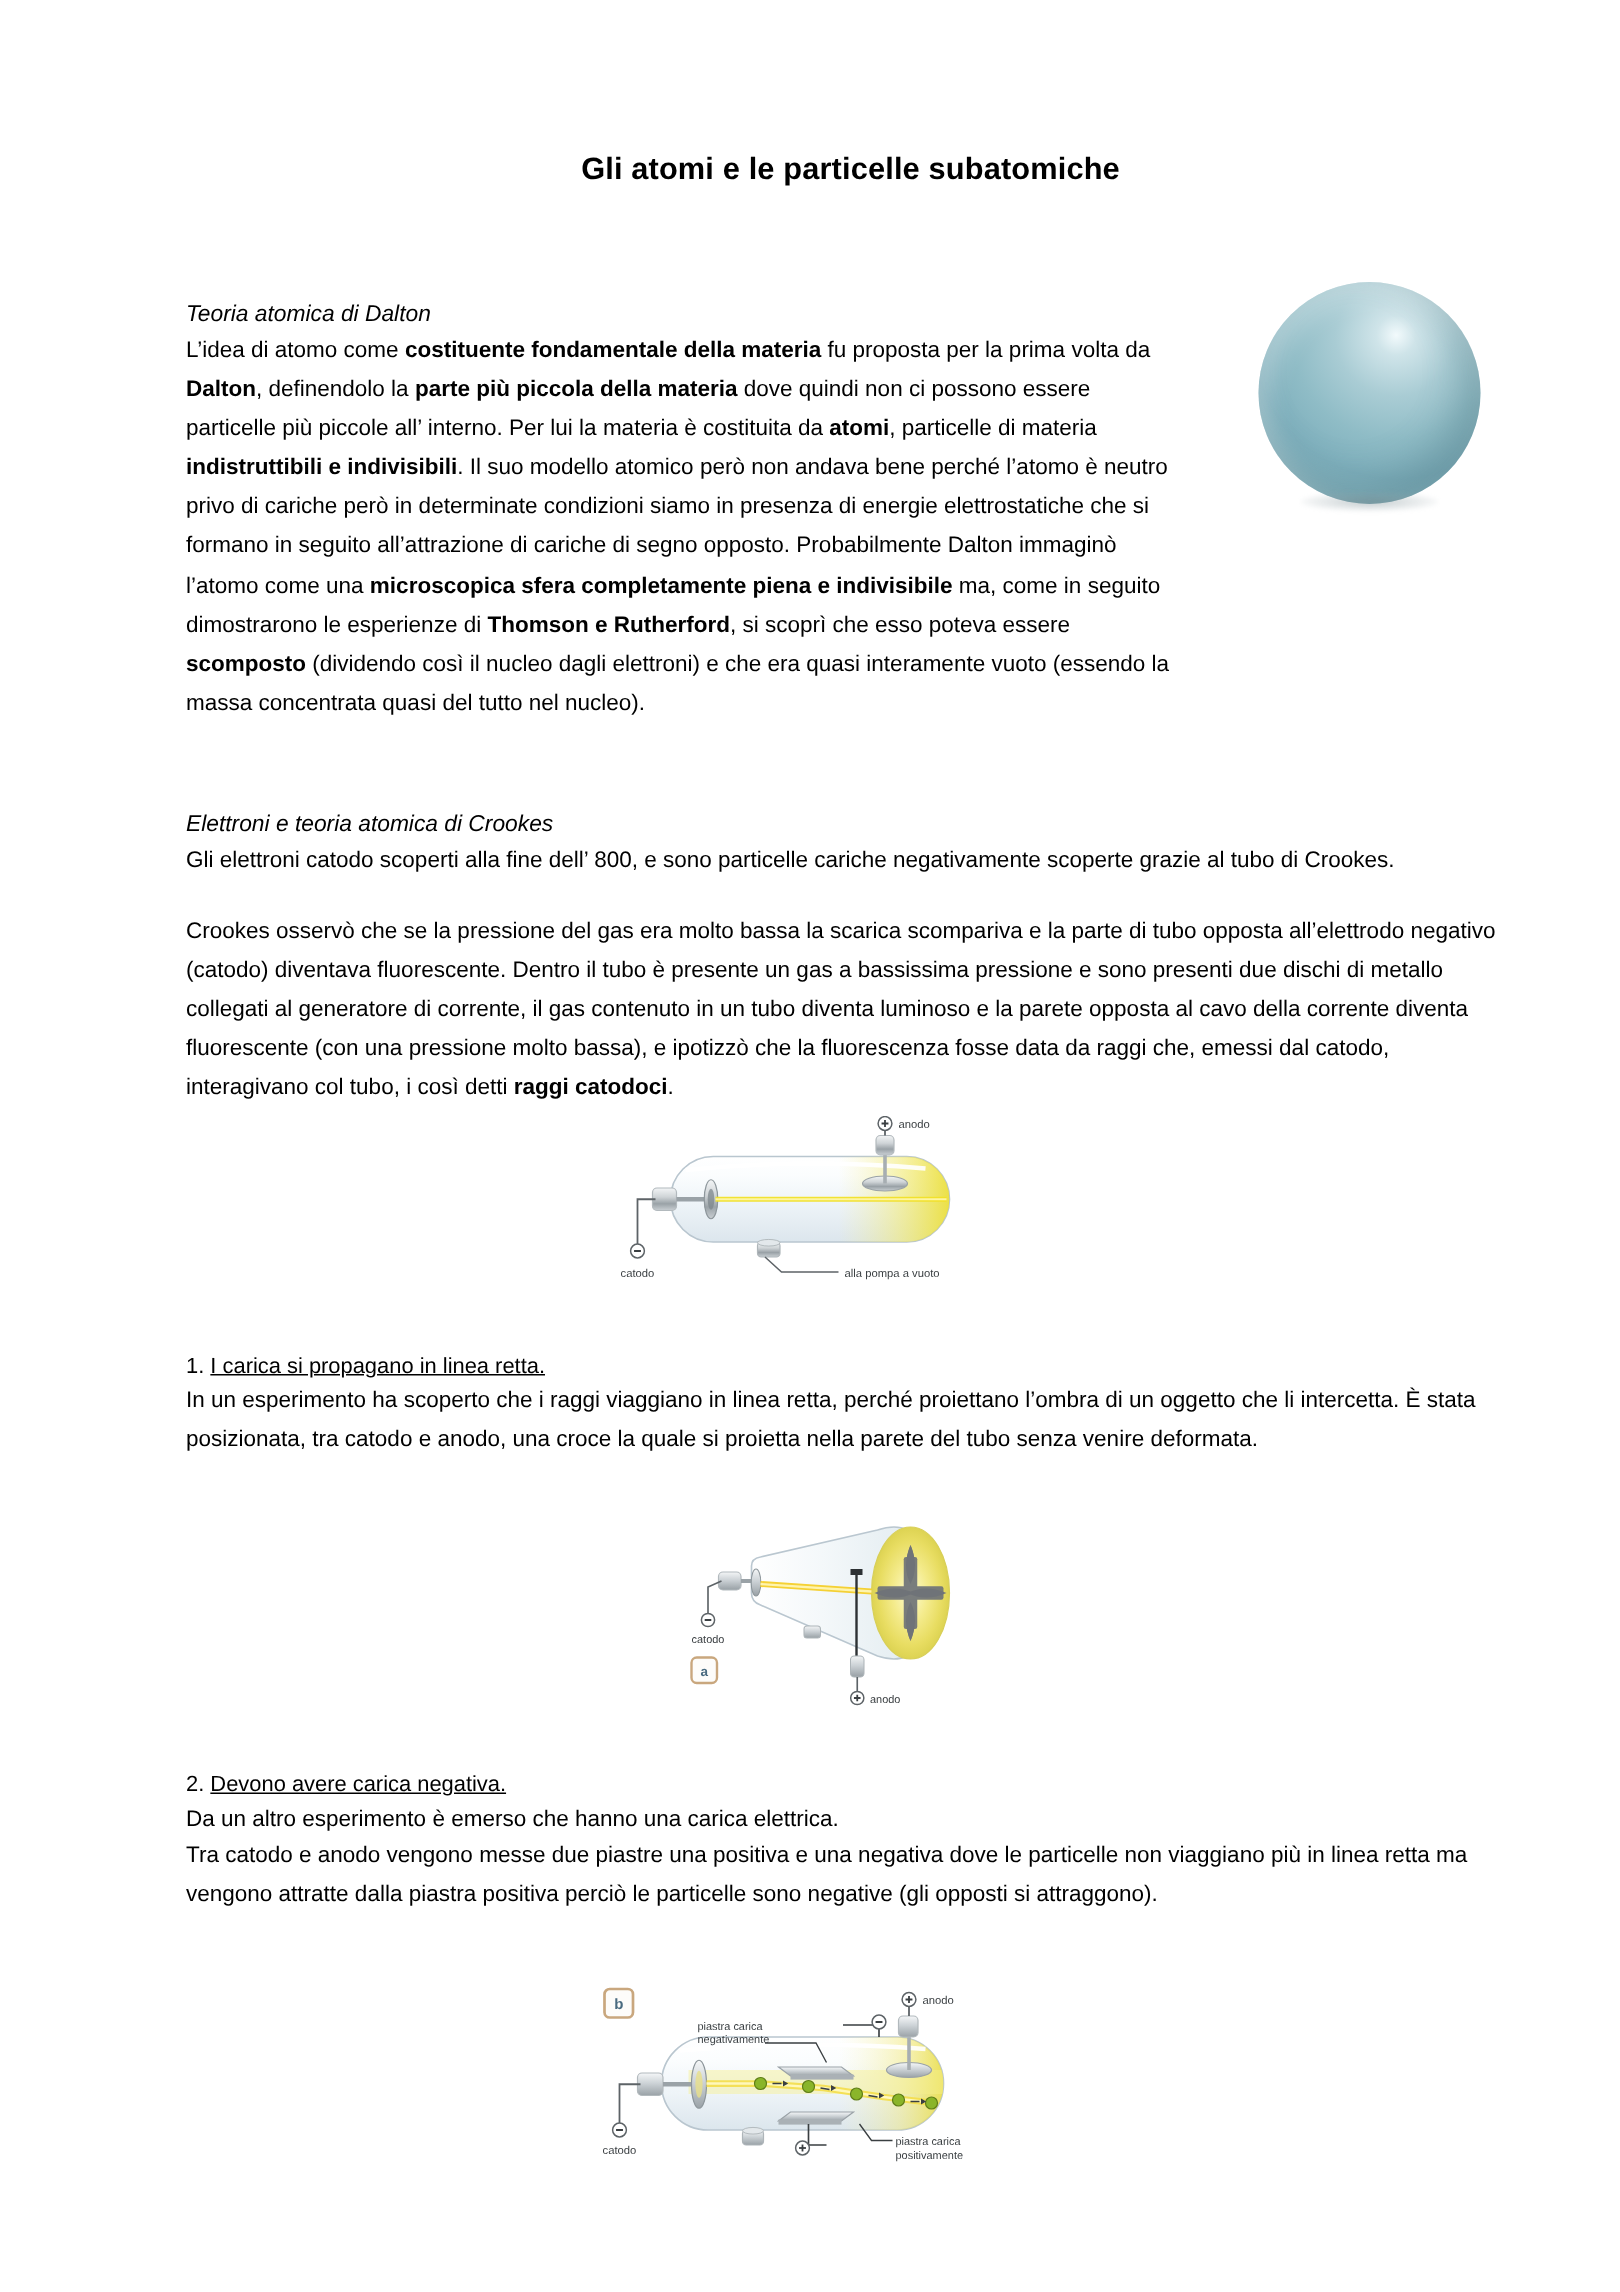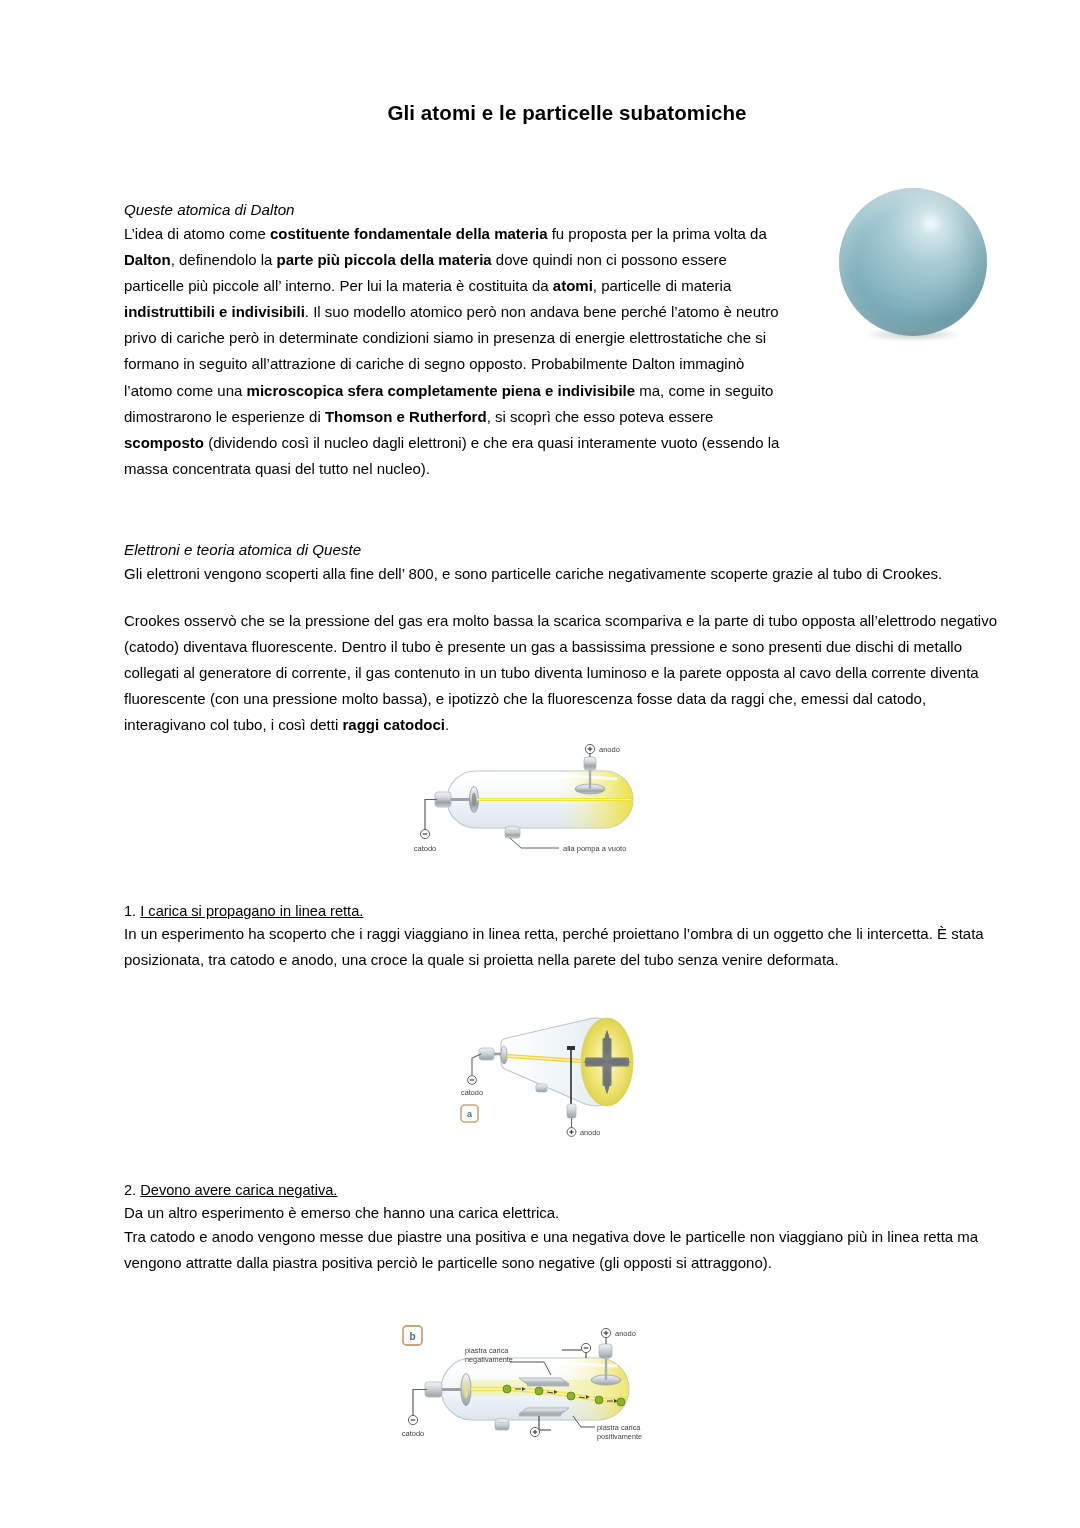--- a/index.html
+++ b/index.html
@@ -120,28 +120,28 @@
 
 <div class="page">
 
   <h1 class="doc-title">Gli atomi e le particelle subatomiche</h1>
 
   <div class="sphere-wrap">
     <div class="sphere"></div>
     <div class="sphere-shadow"></div>
   </div>
 
-  <div class="section-head" id="sec1-head">Queste atomica di Dalton</div>
+  <div class="section-head" id="sec1-head">Teoria atomica di Dalton</div>
 
   <p class="body-text narrow" id="sec1-p1">L’idea di atomo come <b>costituente fondamentale della materia</b> fu proposta per la prima volta da <b>Dalton</b>, definendolo la <b>parte più piccola della materia</b> dove quindi non ci possono essere particelle più piccole all’ interno. Per lui la materia è costituita da <b>atomi</b>, particelle di materia <b>indistruttibili e indivisibili</b>. Il suo modello atomico però non andava bene perché l’atomo è neutro privo di cariche però in determinate condizioni siamo in presenza di energie elettrostatiche che si formano in seguito all’attrazione di cariche di segno opposto. Probabilmente Dalton immaginò l’atomo come una <b>microscopica sfera completamente piena e indivisibile</b> ma, come in seguito dimostrarono le esperienze di <b>Thomson e Rutherford</b>, si scoprì che esso poteva essere <b>scomposto</b> (dividendo così il nucleo dagli elettroni) e che era quasi interamente vuoto (essendo la massa concentrata quasi del tutto nel nucleo).</p>
 
 
-  <div class="section-head" id="sec2-head">Elettroni e teoria atomica di Queste</div>
-
-  <p class="body-text full" id="sec2-p1">Gli elettroni vengono scoperti alla fine dell’ 800, e sono particelle cariche negativamente scoperte grazie al tubo di Crookes.</p>
+  <div class="section-head" id="sec2-head">Elettroni e teoria atomica di Crookes</div>
+
+  <p class="body-text full" id="sec2-p1">Gli elettroni catodo scoperti alla fine dell’ 800, e sono particelle cariche negativamente scoperte grazie al tubo di Crookes.</p>
 
   <p class="body-text full" id="sec2-p2">Crookes osservò che se la pressione del gas era molto bassa la scarica scompariva e la parte di tubo opposta all’elettrodo negativo (catodo) diventava fluorescente. Dentro il tubo è presente un gas a bassissima pressione e sono presenti due dischi di metallo collegati al generatore di corrente, il gas contenuto in un tubo diventa luminoso e la parete opposta al cavo della corrente diventa fluorescente (con una pressione molto bassa), e ipotizzò che la fluorescenza fosse data da raggi che, emessi dal catodo, interagivano col tubo, i così detti <b>raggi catodoci</b>.</p>
 
   <div class="figure" id="fig1">
     <svg width="286" height="122" viewBox="0 0 286 122" xmlns="http://www.w3.org/2000/svg">
       <defs>
         <linearGradient id="tubeG1" x1="0" y1="0" x2="0" y2="1">
           <stop offset="0%" stop-color="#ffffff"></stop>
           <stop offset="22%" stop-color="#fbfdfe"></stop>
           <stop offset="55%" stop-color="#eef4f8"></stop>

